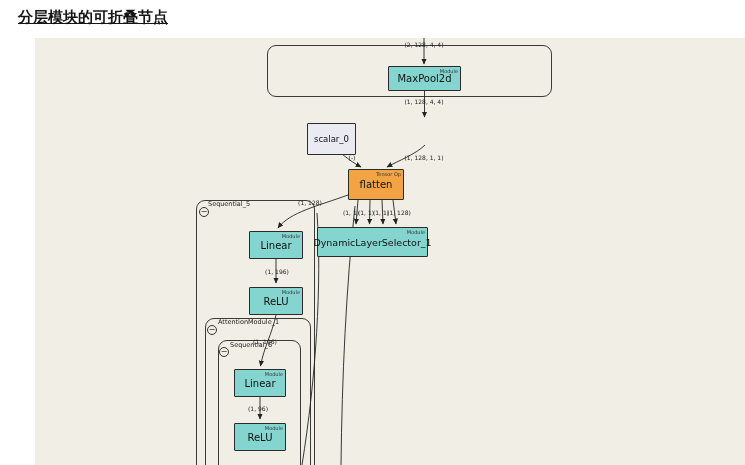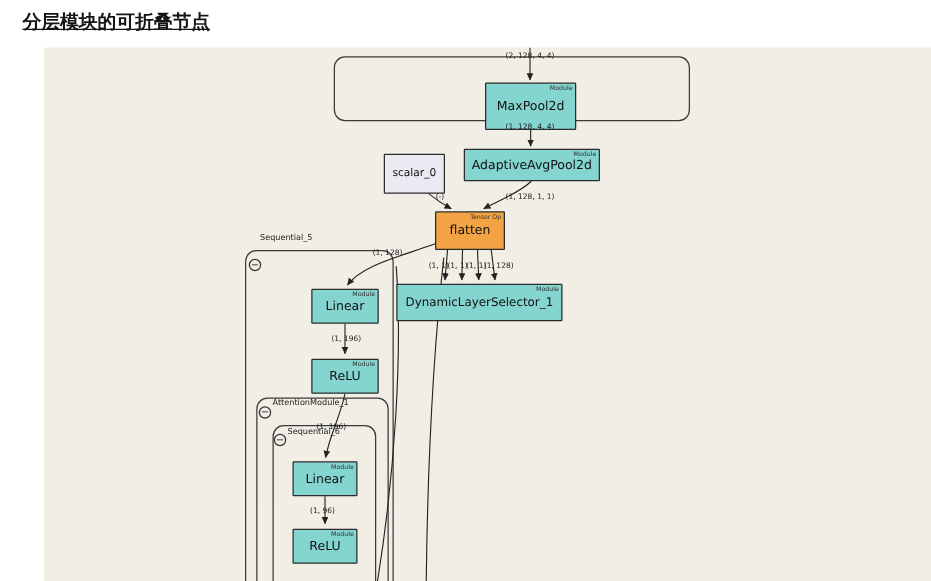--- a/index.html
+++ b/index.html
@@ -50,55 +50,51 @@
     <path class="edge-path" marker-end="url(#arrow)" d="M347,162 L348,186"></path>
     <path class="edge-path" marker-end="url(#arrow)" d="M358,162 L361,186"></path>
     <path class="edge-path" marker-end="url(#arrow)" d="M313,157 C283,168 255,174 243,190"></path>
     <path class="edge-path" marker-end="url(#arrow)" d="M241,221 L241,245"></path>
     <path class="edge-path" marker-end="url(#arrow)" d="M241,277 C237,296 229,309 225.5,328"></path>
     <path class="edge-path" marker-end="url(#arrow)" d="M225,359 L225,381"></path>
     <path class="edge-path" d="M320,168 C311,250 307,340 306,427"></path>
     <path class="edge-path" d="M282,175 C287,245 281,340 267,427"></path>
   </svg>
 
-  <div class="cluster-label" style="left:173px;top:148px;text-align:center;">Sequential_5</div>
+  <div class="cluster-label" style="left:173px;top:162px;text-align:center;">Sequential_5</div>
   <div class="collapse-btn" style="left:164px;top:169px;">
       <span>−</span>
     </div>
 
   <div class="cluster-label" style="left:183px;top:280px;">AttentionModule_1</div>
   <div class="collapse-btn" style="left:172px;top:287px;">
       <span>−</span>
     </div>
 
   <div class="cluster-label" style="left:195px;top:303px;">Sequential_6</div>
   <div class="collapse-btn" style="left:184px;top:309px;">
       <span>−</span>
     </div>
 
-  <div class="node" style="left:353px;top:28px;width:73px;height:38px;">
+  <div class="node" style="left:353px;top:28px;width:73px;height:25px;">
     <span class="tag">Module</span>
     <span>MaxPool2d</span>
   </div>
 
-  <div class="node" style="left:336px;top:81px;width:109px;height:26px;">
-    <span class="tag">Module</span>
-    <span>AdaptiveAvgPool2d</span>
-  </div>
 
   <div class="node scalar" style="left:272px;top:85px;width:49px;height:32px;">
     <span>scalar_0</span>
   </div>
 
   <div class="node tensor-op" style="left:313px;top:131px;width:56px;height:31px;">
     <span class="tag">Tensor Op</span>
     <span>flatten</span>
   </div>
 
-  <div class="node selected" style="left:282px;top:189px;width:133px;height:30px;">
+  <div class="node selected" style="left:282px;top:189px;width:111px;height:30px;">
     <span class="tag">Module</span>
     <span>DynamicLayerSelector_1</span>
   </div>
 
   <div class="node" style="left:214px;top:193px;width:54px;height:28px;">
     <span class="tag">Module</span>
     <span>Linear</span>
   </div>
 
   <div class="node" style="left:214px;top:249px;width:54px;height:28px;">

